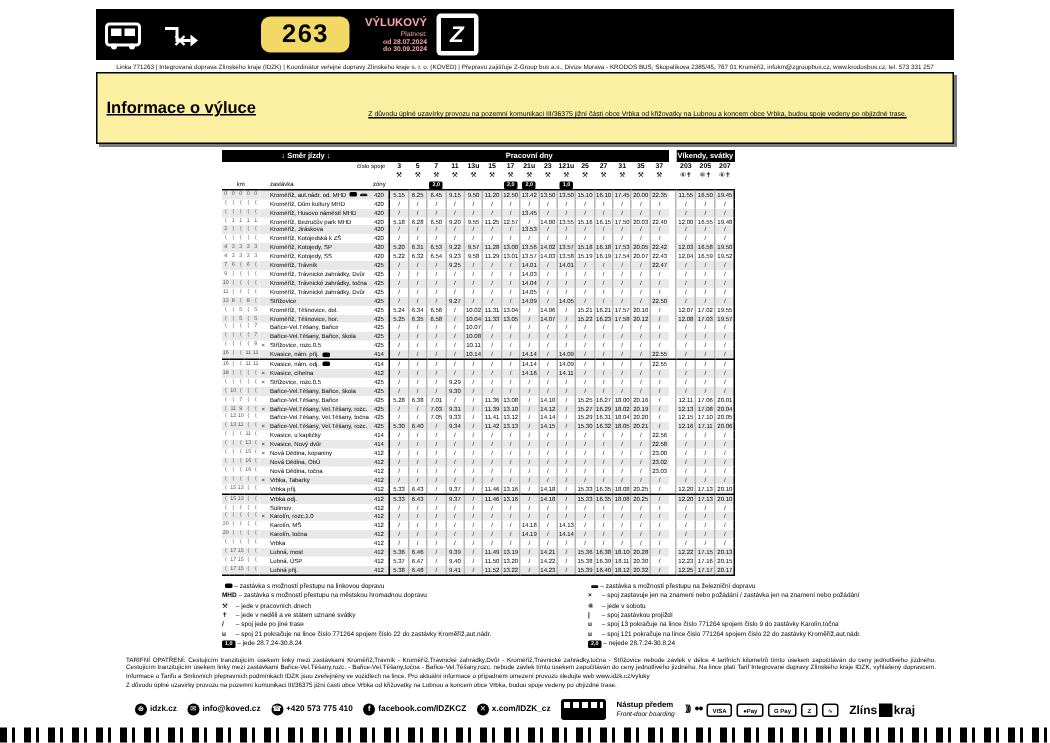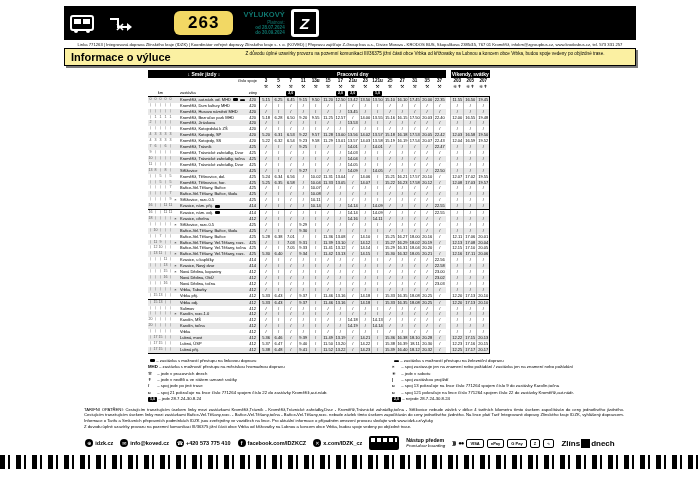--- a/index.html
+++ b/index.html
@@ -11,33 +11,33 @@
   .hdr { background:#000; height:34px; display:flex; align-items:center; padding:0 6px; }
   .hbus { width:24px; height:16px; border:2px solid #fff; border-radius:3px; position:relative; margin-right:6px; }
   .hbus:before { content:""; position:absolute; left:2px; top:2px; width:7px; height:5px; background:#fff; }
   .hbus:after { content:""; position:absolute; right:2px; top:2px; width:7px; height:5px; background:#fff; }
   .hbus .wh { position:absolute; bottom:-4px; left:2px; width:4px; height:4px; border-radius:50%; background:#fff; }
   .hbus .wh2 { left:auto; right:2px; }
   .hdet { margin:0 8px; }
   .lineno { background:#f2d864; color:#000; font-weight:bold; font-size:17px;
     padding:2px 14px; border-radius:6px; margin-right:10px; letter-spacing:1px;margin-left:32px; }
   .htitle { color:#fff; font-weight:bold; font-size:11px; flex:1; }
-  .hval { text-align:right; color:#0f766e; margin-right:6px; line-height:1.15; }
+  .hval { text-align:right; color:#fca5a5; margin-right:6px; line-height:1.15; }
   .hval .v1 { font-size:7.5px; font-weight:bold; }
   .hval .v2 { font-size:4.5px; }
   .hval .v3 { font-size:4.5px; font-weight:bold; }
   .zbox { width:28px; height:28px; background:#fff; border-radius:3px; display:flex; align-items:center; justify-content:center; }
   .zbox .zi { width:22px; height:22px; background:#000; color:#fff; font-weight:bold; font-style:italic;
     font-size:15px; display:flex; align-items:center; justify-content:center; }
 
   .infoline { font-size:4.2px; text-align:center; padding:2px 0 1px; color:#111; }
 
   
   .notice { border:1px solid #000; background:#fbf0a2; box-shadow:2px 2px 0 #7a7a7a;
-    display:flex; align-items:flex-start; padding:2px 6px; margin-bottom:4px; }
+    display:flex; align-items:flex-end; padding:17px 6px; margin-bottom:4px;text-decoration:underline; }
   .ntitle { font-size:11px; font-weight:bold; width:150px; }
   .ntext { font-size:4.6px; flex:1; text-align:center; }
 
   
   .twrap { margin-left:84px; }
   table { border-collapse:collapse; table-layout:fixed; }
   th,td { font-size:4px; line-height:5.9px; height:5.9px; padding:0; text-align:center;
     white-space:nowrap; overflow:hidden; font-weight:normal; }
   .bar { background:#000; color:#fff; font-size:5px; font-weight:bold; line-height:8px; height:8px; }
   .numth { font-size:4.6px; font-weight:bold; }
@@ -1552,16 +1552,16 @@
       <span class="pico">●●</span>
       <span class="pbox">VISA</span>
       <span class="pbox">●Pay</span>
       <span class="pbox">G Pay</span>
       <span class="pbox">Z</span>
       <span class="pbox">∿</span>
     </div>
     <div class="region">
       <span>Zlíns</span>
       <span class="rsq"></span>
-      <span>dnech</span>
+      <span>kraj</span>
     </div>
   </div>
 <div class="barcode"></div>
 
 </body></html>

